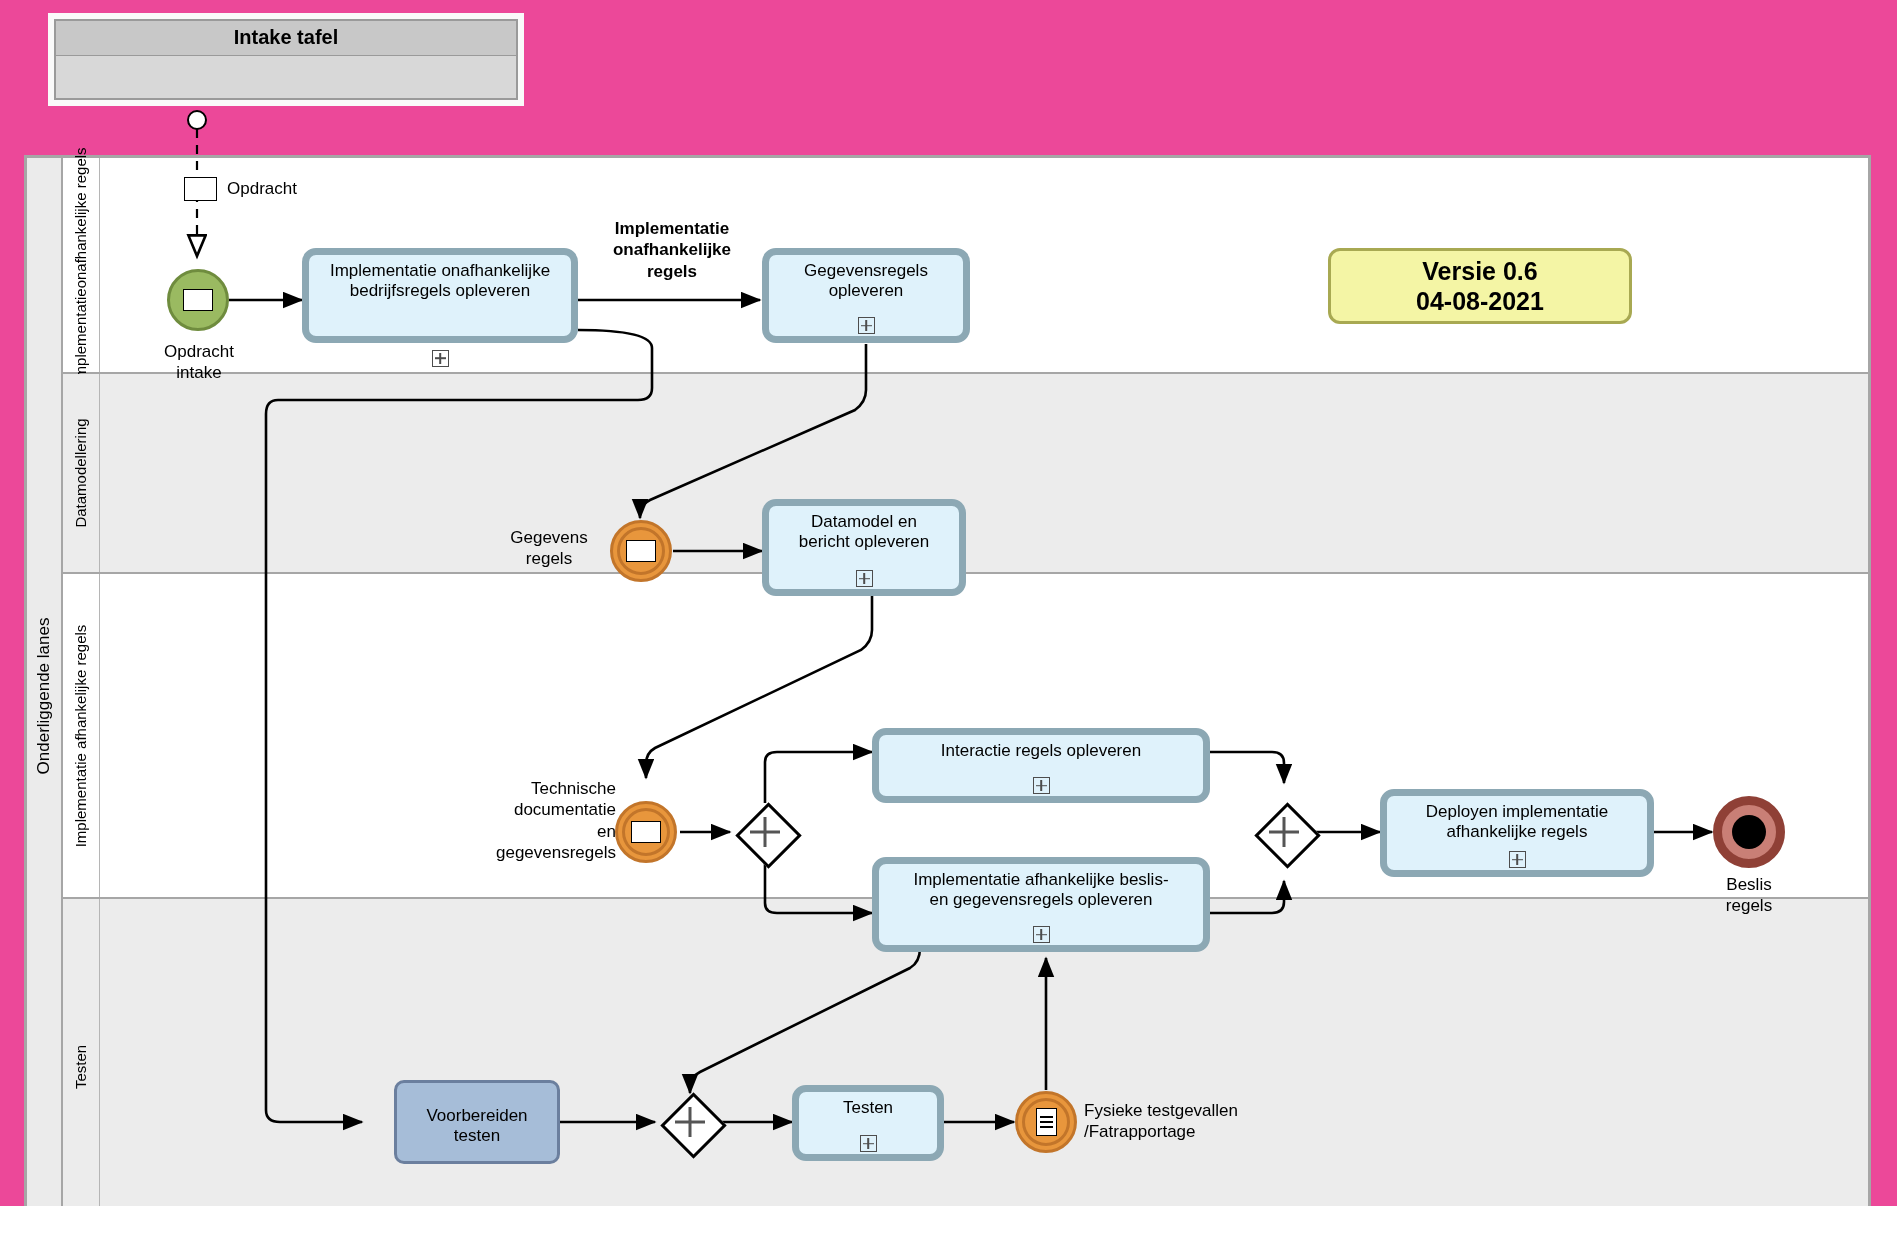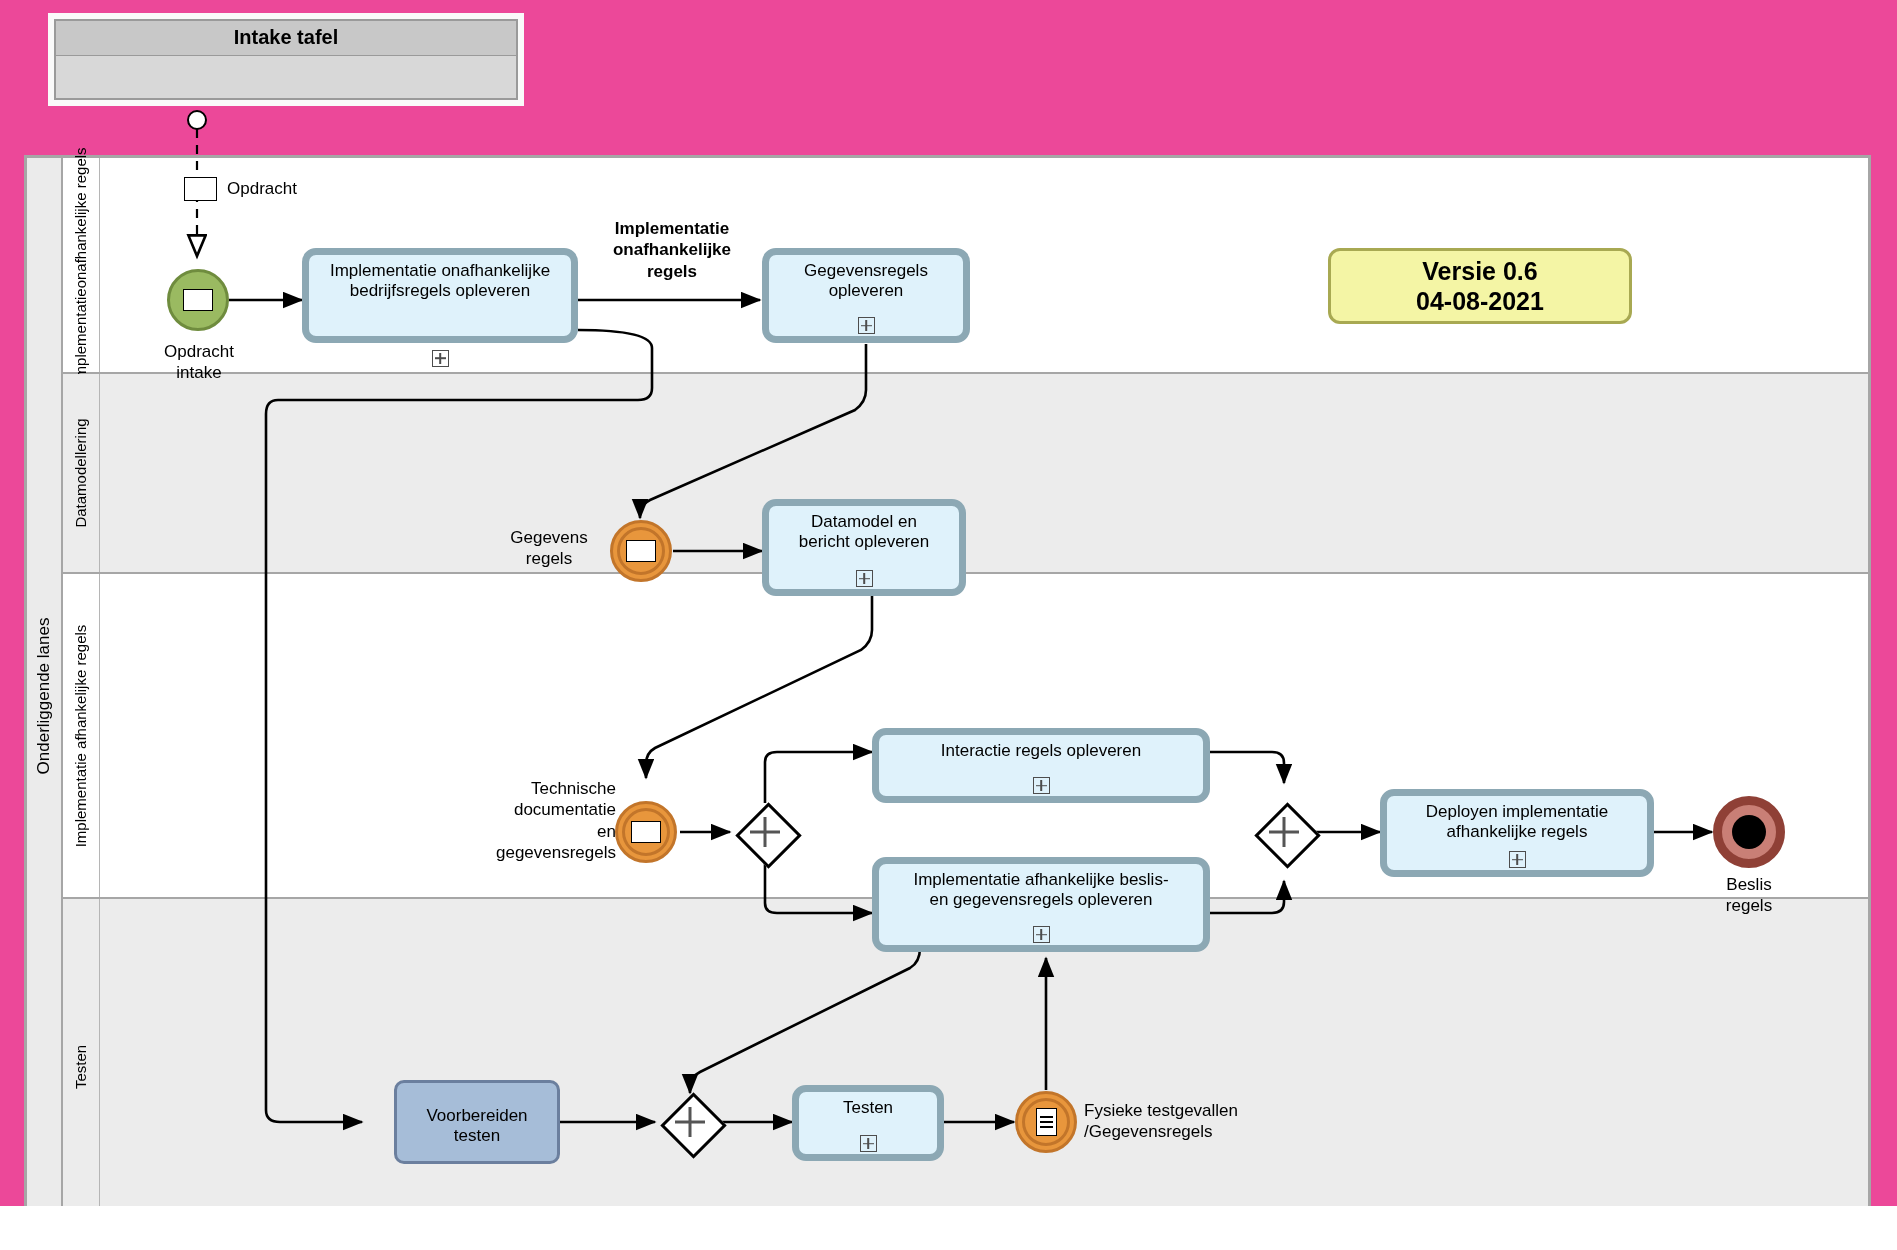--- a/index.html
+++ b/index.html
@@ -496,16 +496,16 @@
     <div class="ring">
       <div class="docicon">
         <i></i>
           <i></i>
           <i></i>
       </div>
     </div>
   </div>
   <div class="flowlabel abs" style="left:1084px; top:1100px; width:220px; text-align:left;">
     <div>Fysieke testgevallen</div>
-    <div>/Gegevensregels</div>
+    <div>/Fatrapportage</div>
   </div>
 
 </div>
 
 </body></html>

